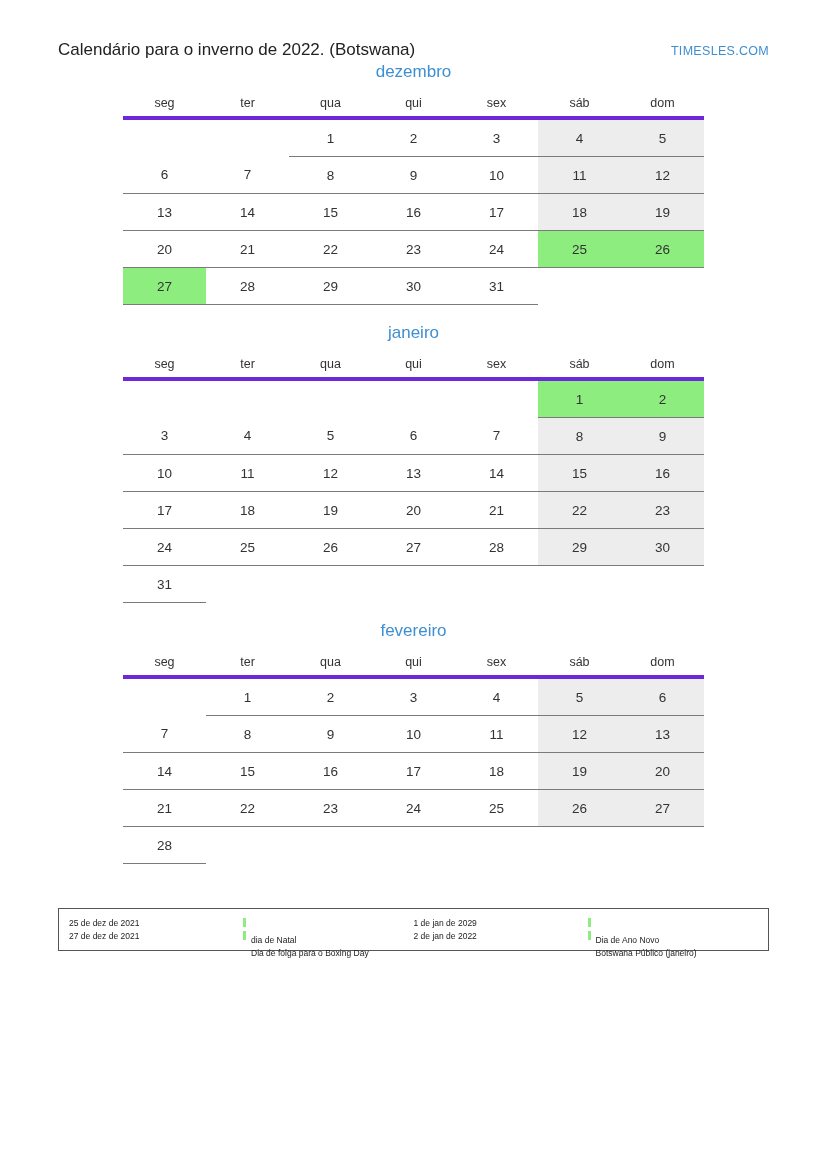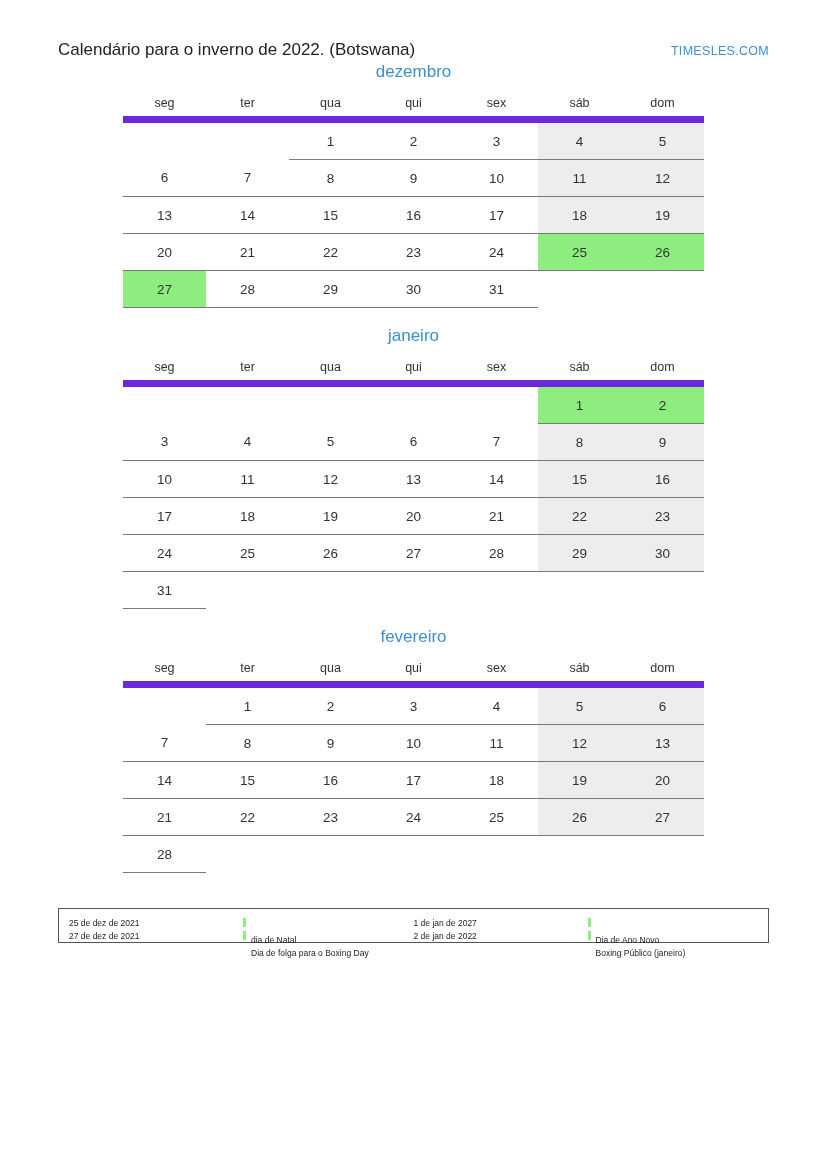--- a/index.html
+++ b/index.html
@@ -66,21 +66,21 @@
     margin: 0 auto;
     table-layout: fixed;
   }
   table.cal th {
     width: 83px;
     height: 26px;
     font-weight: normal;
     font-size: 12.5px;
     color: #333333;
     padding: 0;
-    border-bottom: 7px solid #6d28d9;
+    border-bottom: 4px solid #6d28d9;
     vertical-align: middle;
   }
   table.cal td {
     width: 83px;
     height: 36px;
     text-align: center;
     font-size: 13.5px;
     color: #333333;
     padding: 0;
     vertical-align: middle;
@@ -96,21 +96,21 @@
   table.cal td.holiday {
     background: #8ded7e;
   }
   .legend {
     position: absolute;
     left: 58px;
     top: 908px;
     width: 711px;
     border: 1px solid #555555;
     box-sizing: border-box;
-    padding: 7px 10px 0 10px;
+    padding: 7px 10px 8px 10px;
   }
   .legend-cols {
     display: flex;
     flex-direction: row;
   }
   .legend-col {
     width: 50%;
     display: flex;
     flex-direction: column;
   }
@@ -361,26 +361,26 @@
             <div class="legend-label">dia de Natal</div>
           </div>
           <div class="legend-row">
             <div class="legend-date">27 de dez de 2021</div>
             <div class="legend-swatch"></div>
             <div class="legend-label">Dia de folga para o Boxing Day</div>
           </div>
         </div>
       <div class="legend-col" id="legend-right">
           <div class="legend-row">
-            <div class="legend-date">1 de jan de 2027</div>
+            <div class="legend-date">1 de jan de 2029</div>
             <div class="legend-swatch"></div>
             <div class="legend-label">Dia de Ano Novo</div>
           </div>
           <div class="legend-row">
             <div class="legend-date">2 de jan de 2022</div>
             <div class="legend-swatch"></div>
-            <div class="legend-label">Boxing Público (janeiro)</div>
+            <div class="legend-label">Botswana Público (janeiro)</div>
           </div>
         </div>
     </div>
   </div>
 
 </div>
 
 </body></html>

